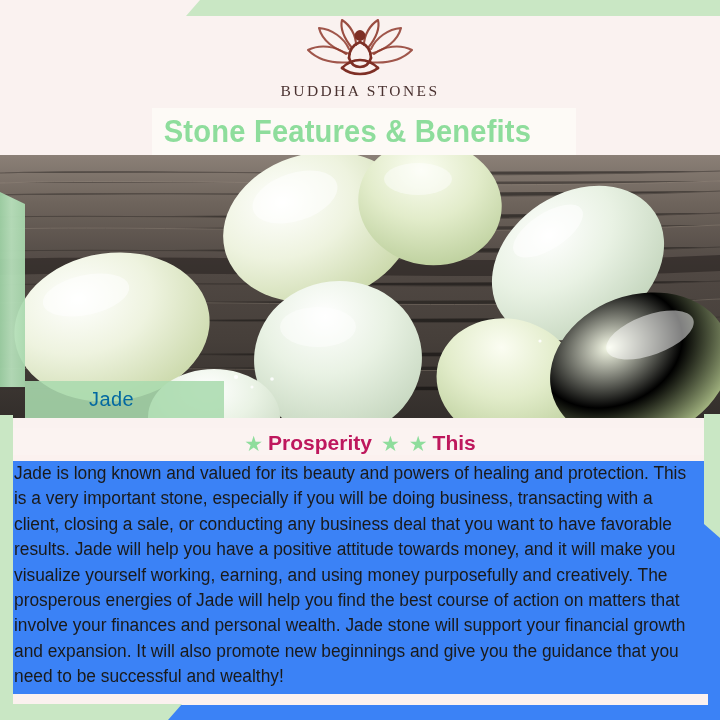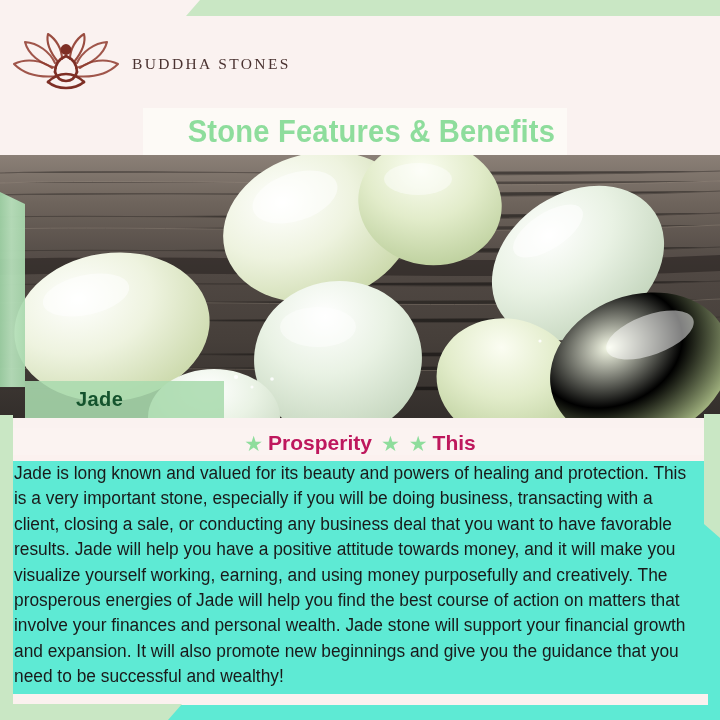--- a/index.html
+++ b/index.html
@@ -15,34 +15,34 @@
   
   .top-accent{
     position:absolute;top:0;left:186px;width:534px;height:16px;
     background:#c9e7c4;
     clip-path:polygon(14px 0,100% 0,100% 100%,0 100%);
   }
 
   
   .brand{
     position:absolute;top:18px;left:0;width:720px;height:90px;
-    display:flex;flex-direction:row;align-items:center;justify-content:flex-start;
+    display:flex;flex-direction:column;align-items:center;justify-content:flex-start;
   }
   .logo-mark{width:132px;height:62px;display:block;}
   .brand-name{
     margin-top:2px;
     font-family:"Liberation Serif", serif;
     font-size:15.5px;letter-spacing:2.4px;color:#4a3230;font-weight:400;
   }
 
   
   .title-band{
-    position:absolute;left:143px;top:108px;width:424px;height:47px;
+    position:absolute;left:152px;top:108px;width:424px;height:47px;
     background:#fdfaf6;
-    display:flex;align-items:center;justify-content:flex-end;
+    display:flex;align-items:center;justify-content:flex-start;
   }
   .title-text{
     font-family:"Liberation Sans Narrow","Liberation Sans",sans-serif;
     font-weight:700;font-size:31px;color:#8edd9c;
     letter-spacing:.2px;white-space:nowrap;
     transform:scaleX(.94);transform-origin:center;
   }
 
   
   .hero{
@@ -58,41 +58,41 @@
     opacity:.93;
   }
 
   .jade-chip{
     position:absolute;left:25px;top:381px;width:199px;height:37px;
     background:rgba(170,219,174,.88);
     clip-path:polygon(0 0,100% 0,100% 100%,0 100%);
     display:flex;align-items:center;
   }
   .jade-chip-label{
-    margin-left:51px;color:#14532d;font-weight:700;font-size:20px;
+    margin-left:64px;color:#0369a1;font-weight:400;font-size:20px;
     letter-spacing:.4px;
   }
 
   
   .benefits{
     position:absolute;left:0;top:428px;width:720px;height:30px;
     display:flex;align-items:center;justify-content:center;gap:9px;
     background:#fbf3f1;
   }
   .benefit{display:flex;align-items:center;gap:5px;}
   .star{color:#8edd9c;font-size:21px;line-height:1;}
   .benefit-label{
     font-family:"Liberation Sans Narrow","Liberation Sans",sans-serif;
     font-weight:700;font-size:21px;color:#be185d;letter-spacing:0;
   }
 
   
   .copy-wrap{
     position:absolute;left:0;top:458px;width:720px;height:262px;
-    background:#5eead4;
+    background:#3b82f6;
   }
   .copy{
     position:absolute;left:14px;top:3px;width:694px;
     font-family:"Liberation Sans Narrow","Liberation Sans",sans-serif;
     font-size:17.6px;line-height:25.4px;color:#1a1a1a;
     text-align:left;
     transform:scaleX(.985);transform-origin:left top;
   }
 
   

